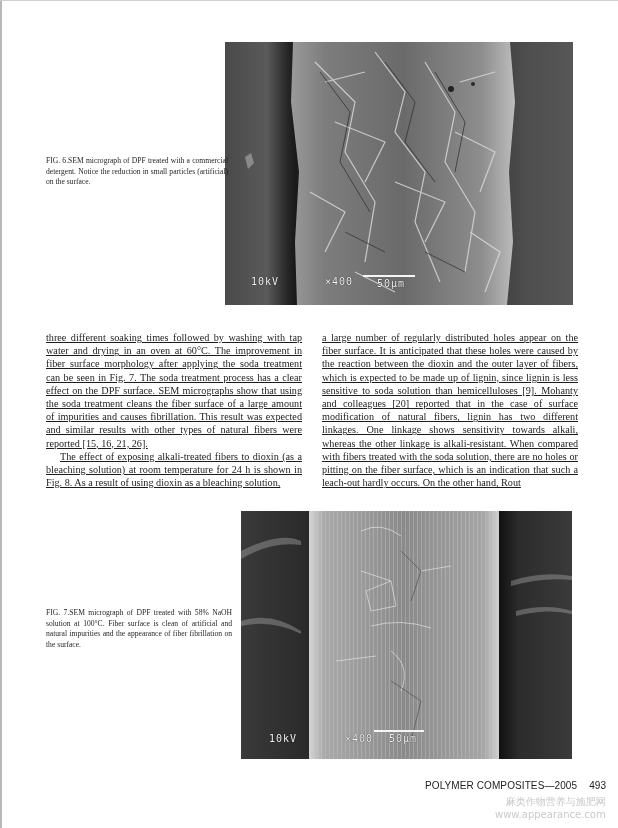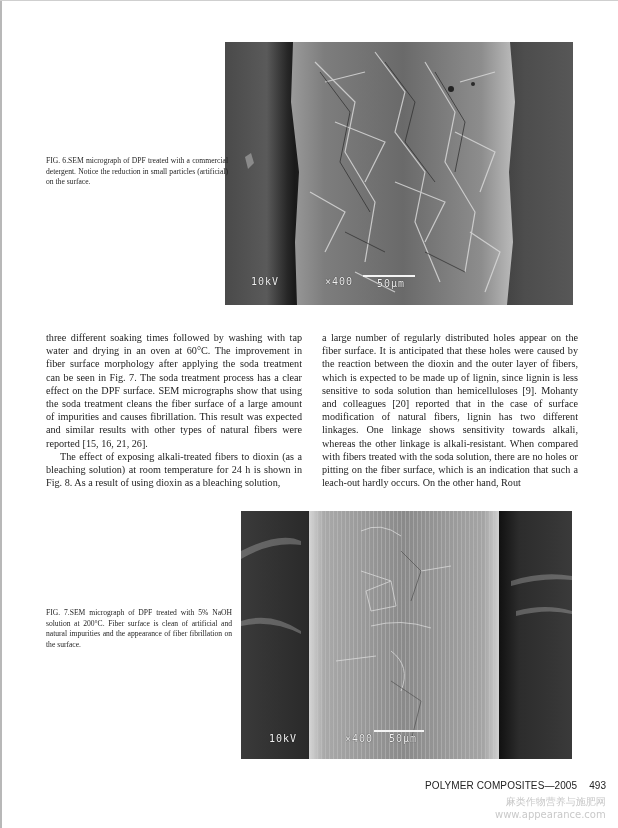--- a/index.html
+++ b/index.html
@@ -24,21 +24,21 @@
   .caption {
     position: absolute; font-size: 7.6px; line-height: 10.6px; text-align: justify;
     color: #1e1e1e;
   }
   .caption .label { margin-right: 0; }
   #cap6 { left: 46px; top: 156px; width: 182px; }
   #cap7 { left: 46px; top: 608px; width: 186px; }
 
   .col {
     position: absolute; font-size: 10.2px; line-height: 13.2px; text-align: justify;
-    color: #1c1c1c; hyphens: manual;
+    color: #1c1c1c; hyphens: manual; text-decoration: underline;
   }
   #col-left { left: 46px; top: 331px; width: 256px; }
   #col-right { left: 322px; top: 331px; width: 256px; }
   .col p { margin: 0; }
   .col p.indent { text-indent: 14px; }
 
   .footer {
     position: absolute; left: 425px; top: 780px; font-family: "Liberation Sans", sans-serif;
     font-size: 10px; color: #222; white-space: nowrap; letter-spacing: 0.1px;
   }
@@ -146,21 +146,21 @@
       <path d="M275 100 q30 -8 56 0 l0 3 q-25 -6 -56 2 z"></path>
     </g>
   </svg>
   <span class="scale-text" style="left:28px; top:222px;">10kV</span>
   <span class="scale-text" style="left:104px; top:222px;">×400</span>
   <div class="scale-bar" style="left:133px; top:219px; width:50px;"></div>
   <span class="scale-text" style="left:148px; top:222px;">50µm</span>
 </div>
 
 <div class="caption" id="cap7">
-  <span class="label">FIG. 7.</span><span>SEM micrograph of DPF treated with 5% NaOH solution at 200°C. Fiber surface is clean of artificial and natural impurities and the appearance of fiber fibrillation on the surface.</span>
+  <span class="label">FIG. 7.</span><span>SEM micrograph of DPF treated with 58% NaOH solution at 100°C. Fiber surface is clean of artificial and natural impurities and the appearance of fiber fibrillation on the surface.</span>
 </div>
 
 <div class="footer">
   <span>POLYMER COMPOSITES—2005</span><span class="page">493</span>
 </div>
 
 <div class="watermark">
   <div>麻类作物营养与施肥网</div>
   <div>www.appearance.com</div>
 </div>

